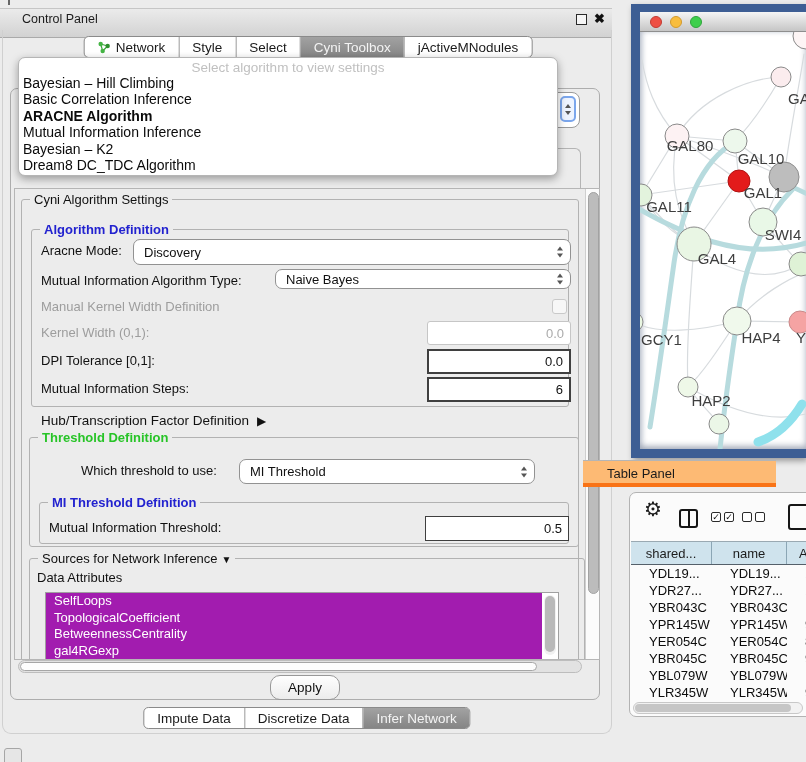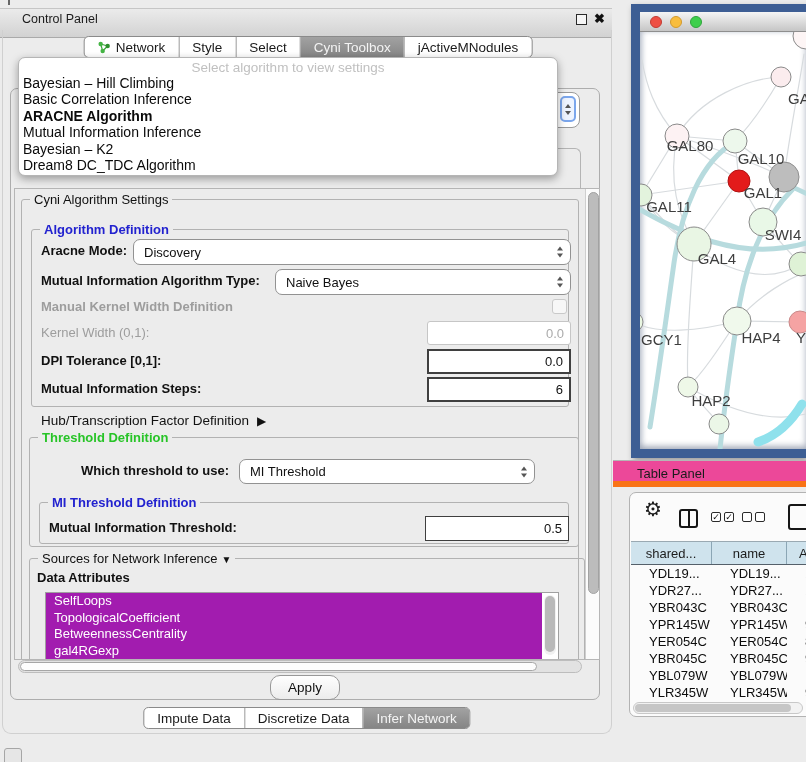--- a/index.html
+++ b/index.html
@@ -37,21 +37,21 @@
   .pitem.bold{font-weight:bold}
   
   .scrollpane{position:absolute;left:14px;top:188px;width:584px;height:470px;border:1px solid #b6b6b6;
     background:#ececec;overflow:hidden;box-sizing:content-box}
   .groupbox{position:absolute;border:1px solid #b2b2b2;border-radius:3px;box-sizing:border-box}
   .gtitle{position:absolute;top:-8px;left:8px;background:#ececec;padding:0 4px;font-size:13px;line-height:15px;
     white-space:nowrap;font-weight:bold}
   .gtitle.plain{font-weight:normal}
   .gtitle.blue{color:#2222cf}
   .gtitle.green{color:#27c427}
-  .lbl{position:absolute;font-size:13px;font-weight:bold;white-space:nowrap;line-height:16px}
+  .lbl{position:absolute;font-size:13px;font-weight:normal;white-space:nowrap;line-height:16px}
   .lbl.disabled{color:#9d9d9d}
   .lbl.normal{font-weight:normal}
   .combo{position:absolute;background:#fff;border:1.5px solid #929292;border-radius:7px;font-size:13px;
     display:flex;align-items:center;padding-left:10px;box-sizing:border-box}
   .spin{position:absolute;right:7px;top:50%;transform:translateY(-50%);display:flex;flex-direction:column;gap:3px}
   .tri-up{width:0;height:0;border-left:3.5px solid transparent;border-right:3.5px solid transparent;border-bottom:4.5px solid #555}
   .tri-dn{width:0;height:0;border-left:3.5px solid transparent;border-right:3.5px solid transparent;border-top:4.5px solid #555}
   .numfield{position:absolute;background:#fff;border:2px solid #3f3f3f;font-size:13px;display:flex;align-items:center;
     justify-content:flex-end;padding-right:6px;box-sizing:border-box}
   .numfield.disabled{border:1px solid #c6c6c6;border-radius:3px;color:#ababab}
@@ -74,22 +74,22 @@
     border:1px solid #989898;border-radius:10px;font-size:13.5px;display:flex;align-items:center;justify-content:center}
   
   .net-frame{position:absolute;left:631px;top:4px;width:175px;height:454px;background:#3d5e94;
     box-shadow:2px 3px 6px rgba(0,0,0,.35)}
   .net-titlebar{position:absolute;left:9px;top:8px;width:166px;height:20px;
     background:linear-gradient(#f5f5f5,#c5c5c5);border-bottom:1px solid #8e8e8e;box-sizing:border-box}
   .light{position:absolute;top:4px;width:12px;height:12px;border-radius:50%;box-sizing:border-box}
   .net-canvas{position:absolute;left:9px;top:28px;width:166px;height:417px;background:#fff;
     box-shadow:inset 0 -3px 6px rgba(20,40,80,.35), inset 3px 0 5px rgba(20,40,80,.12)}
   
-  .tp-titlebar{position:absolute;left:613px;top:460px;width:193px;height:27px;background:#ec4899;
-    border-top:1px solid #b5b5b5;border-bottom:6px solid #f97316;box-sizing:border-box}
+  .tp-titlebar{position:absolute;left:583px;top:460px;width:193px;height:27px;background:#fdba74;
+    border-top:1px solid #b5b5b5;border-bottom:4px solid #f97316;box-sizing:border-box}
   .tp-title{position:absolute;left:24px;top:5px;font-size:13px;color:#1b1b1b}
   .table-container{position:absolute;left:629px;top:492px;width:188px;height:225px;background:#fbfbfb;
     border:1px solid #b3b3b3;border-radius:7px;box-sizing:border-box;overflow:hidden}
   .gear{position:absolute;left:14px;top:4px;font-size:20px;color:#1c1c1c}
   .col-icon{position:absolute;left:49px;top:16px;width:15px;height:15px;border:2px solid #161616;border-radius:3px}
   .col-icon:after{content:"";position:absolute;left:50%;top:0;width:2px;height:100%;background:#161616;transform:translateX(-1px)}
   .cbx{position:absolute;width:10px;height:10px;border:1.5px solid #2a2a2a;border-radius:2px;font-size:9px;
     line-height:9px;text-align:center;box-sizing:border-box;background:#fff}
   .doc-icon{position:absolute;left:158px;top:11px;width:17px;height:22px;border:2px solid #161616;border-radius:3px}
   .thead{position:absolute;left:1px;top:48px;display:flex;height:22px;border-top:1px solid #9aa9b2;
@@ -169,21 +169,21 @@
     <span class="lbl" style="left:26px;top:54px">Aracne Mode:</span>
     <div class="combo" style="left:118px;top:50px;width:438px;height:26px">
       <span>Discovery</span>
       <span class="spin">
           <i class="tri-up"></i>
           <i class="tri-dn"></i>
         </span>
     </div>
 
     <span class="lbl" style="left:26px;top:84px">Mutual Information Algorithm Type:</span>
-    <div class="combo" style="left:260px;top:80px;width:296px;height:26px">
+    <div class="combo" style="left:260px;top:80px;width:296px;height:20px">
       <span>Naive Bayes</span>
       <span class="spin">
           <i class="tri-up"></i>
           <i class="tri-dn"></i>
         </span>
     </div>
 
     <span class="lbl disabled" style="left:26px;top:110px">Manual Kernel Width Definition</span>
     <span class="checkbox" style="left:537px;top:110px"></span>
 

